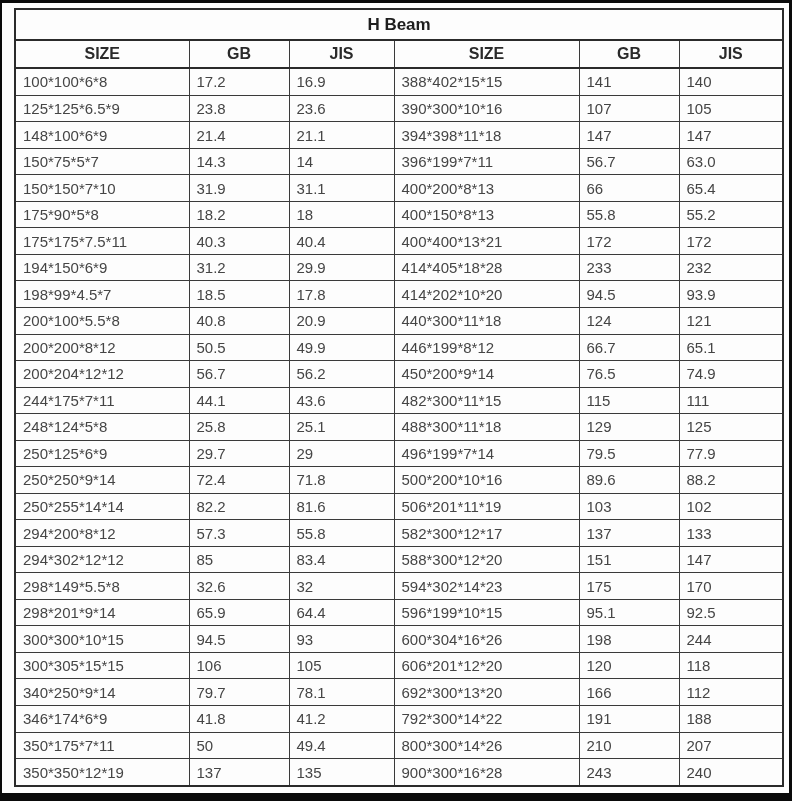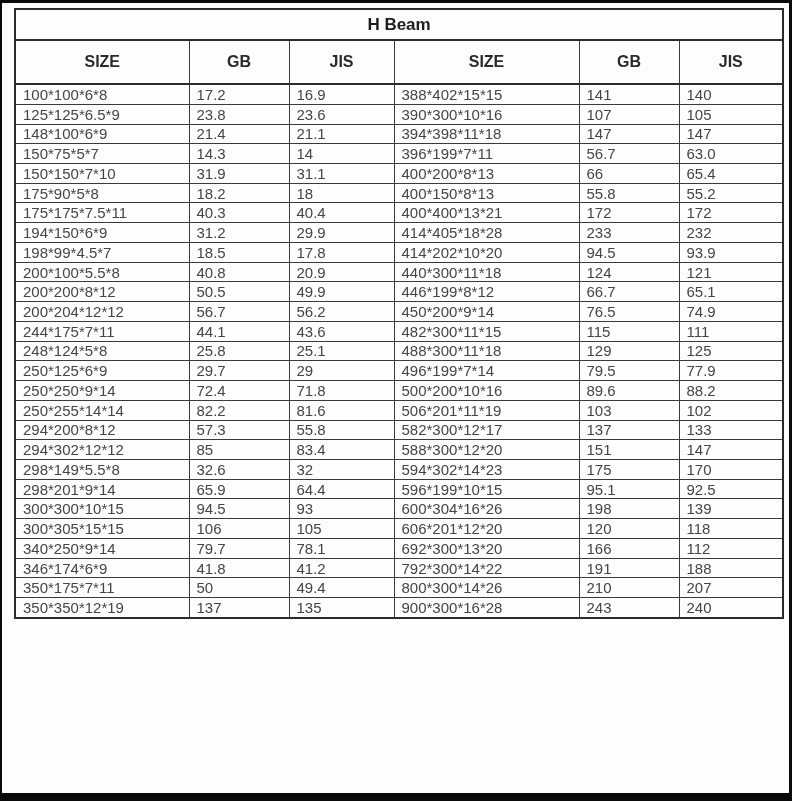--- a/index.html
+++ b/index.html
@@ -23,21 +23,21 @@
     border-right: 3px solid #0a0a0a;
     border-bottom: 8px solid #0a0a0a;
     pointer-events: none;
     box-sizing: border-box;
   }
   .sheet {
     position: absolute;
     left: 14px;
     top: 8px;
     width: 768px;
-    height: 611px;
+    height: 779px;
   }
   table.spec {
     width: 100%;
     height: 100%;
     border-collapse: collapse;
     table-layout: fixed;
     border: 2px solid #2b2b2b;
   }
   table.spec td, table.spec th {
     border: 1px solid #3a3a3a;
@@ -58,21 +58,21 @@
     color: #1e1e1e;
     padding: 0;
     border: 2px solid #2b2b2b;
   }
   tr.header-row th {
     height: 26px;
     text-align: center;
     font-weight: bold;
     font-size: 16px;
     color: #2a2a2a;
-    padding: 12px;
+    padding: 4px;
     border-bottom: 2px solid #2b2b2b;
     border-top: 2px solid #2b2b2b;
   }
 </style>
 </head>
 <body>
 
 <div class="page">
   <div class="sheet">
     <table class="spec">
@@ -265,21 +265,21 @@
             <td>596*199*10*15</td>
             <td>95.1</td>
             <td>92.5</td>
           </tr>
           <tr>
             <td>300*300*10*15</td>
             <td>94.5</td>
             <td>93</td>
             <td>600*304*16*26</td>
             <td>198</td>
-            <td>139</td>
+            <td>244</td>
           </tr>
           <tr>
             <td>300*305*15*15</td>
             <td>106</td>
             <td>105</td>
             <td>606*201*12*20</td>
             <td>120</td>
             <td>118</td>
           </tr>
           <tr>

